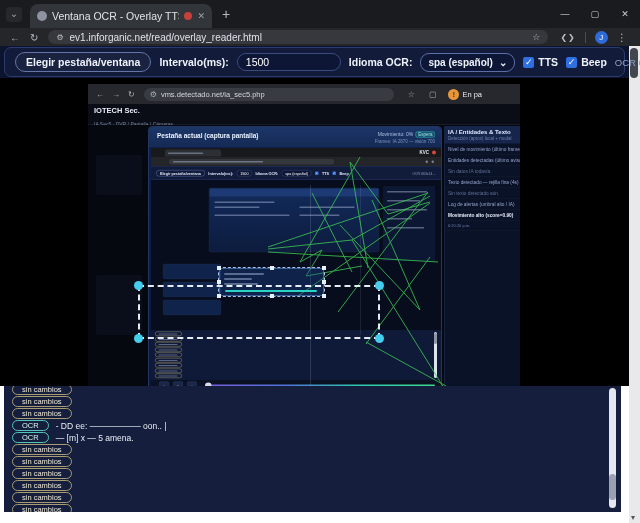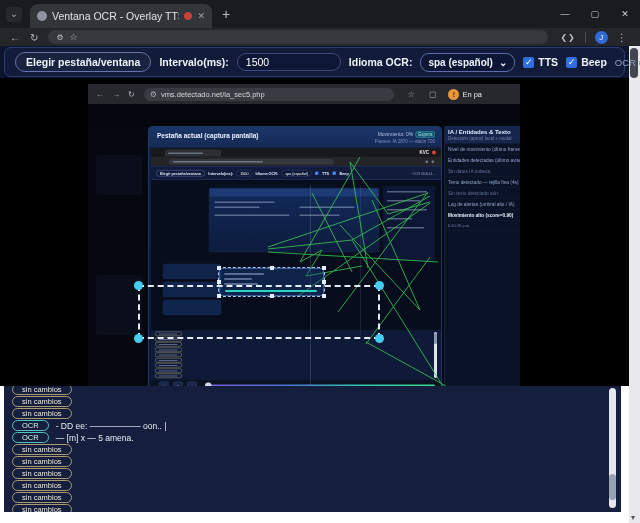--- a/index.html
+++ b/index.html
@@ -195,20 +195,21 @@
       <span>▢</span>
       <span>✕</span>
     </div>
   </div>
 
   <div id="urlrow" class="abs">
     <span class="nav-ic">←</span>
     <span class="nav-ic">↻</span>
     <div id="omnibox">
       <span id="omni-ic">⚙</span>
+      <span id="url-text">ev1.inforganic.net/read/overlay_reader.html</span>
       <span id="omni-star">☆</span>
     </div>
     <span id="sidepanel-ic">❮❯</span>
     <div id="chrome-div"></div>
     <div id="avatar">J</div>
     <span id="kebab">⋮</span>
   </div>
 
   <div id="page-bg" class="abs"></div>
   <div id="pg-scroll" class="abs">
@@ -249,20 +250,25 @@
         <span id="e-url-text">vms.detectado.net/ia_sec5.php</span>
       </div>
       <span class="e-ric">☆</span>
       <span class="e-ric">▢</span>
       <div id="e-pause">
         <span id="e-pause-dot">!</span>
         <span id="e-pause-txt">En pa</span>
       </div>
     </div>
 
+    <div id="e-header" class="abs">
+      <span id="e-title">IOTECH Sec.</span>
+      <div id="e-sub-wrap"><span id="e-sub" class="s5" style="display:inline-block">IA Sec5 · DVR / Pantalla / Cámaras</span></div>
+
+    </div>
 
     <div id="e-content" class="abs">
       <div class="faintblock" style="left:8px;top:30px;width:46px;height:40px"></div>
       <div class="faintblock" style="left:8px;top:150px;width:46px;height:60px"></div>
 
       <div id="panel">
         <div id="p-head">
           <div id="p-title-wrap"><span id="p-title" class="s5" style="display:inline-block">Pestaña actual (captura pantalla)</span></div>
           <div id="p-right">
             <span id="p-move">Movimiento: 0%</span><span id="p-badge">Espera</span>

